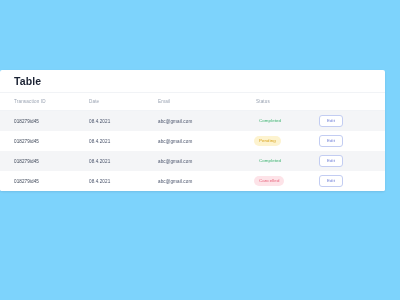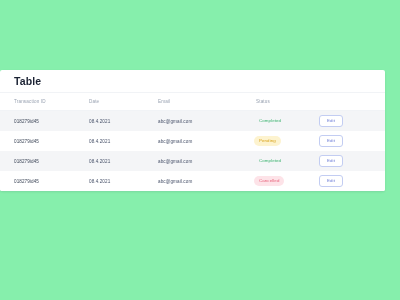--- a/index.html
+++ b/index.html
@@ -11,21 +11,21 @@
     height: 300px;
     background: #f8fafc;
     font-family: "Liberation Sans", sans-serif;
     overflow: hidden;
   }
 
   .page {
     position: relative;
     width: 400px;
     height: 300px;
-    background: #86efac;
+    background: #7dd3fc;
   }
 
   
   .table-card {
     position: absolute;
     left: 0px;
     top: 70px;
     width: 385px;
     background: #ffffff;
     border-radius: 2px;

